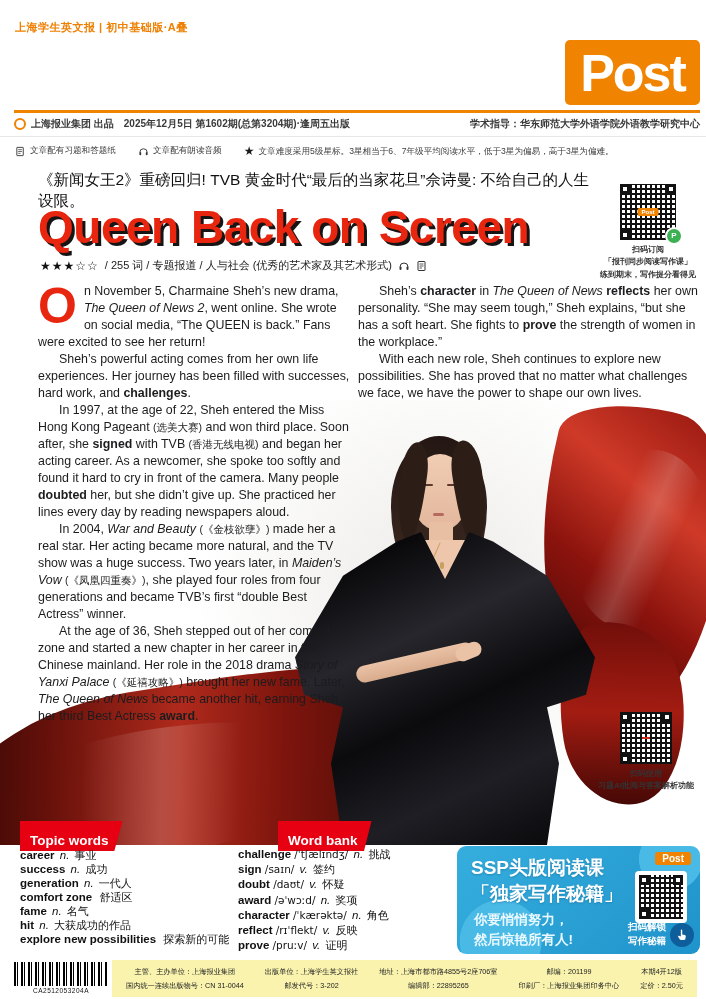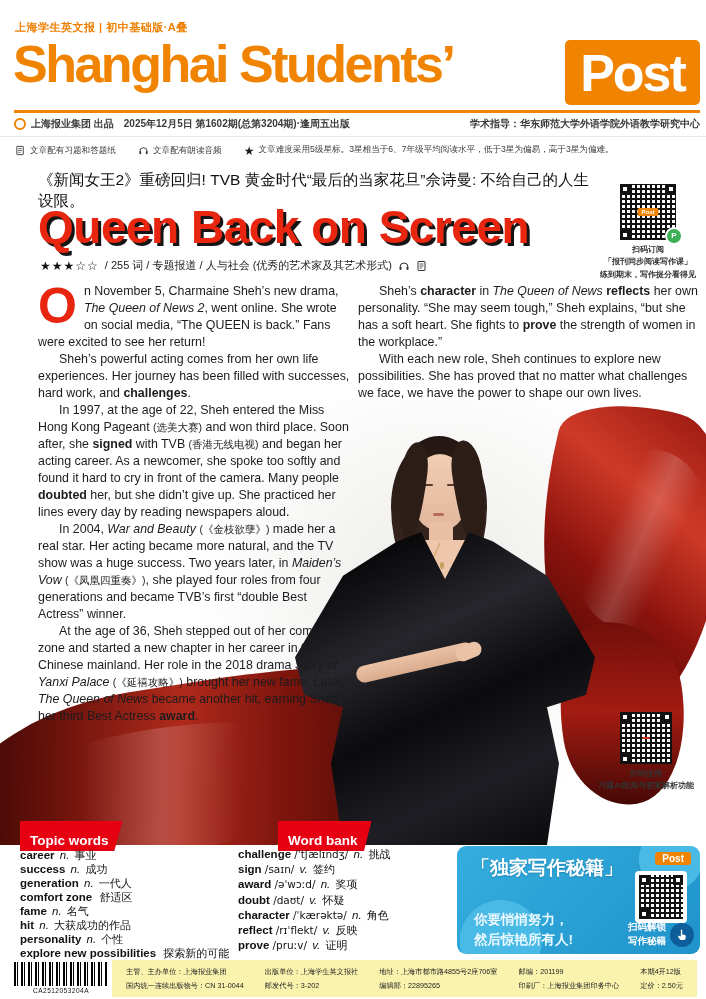--- a/index.html
+++ b/index.html
@@ -10,21 +10,21 @@
   .brand{position:absolute;left:13px;top:34px;font-size:52px;font-weight:bold;color:#f08300;letter-spacing:-2.5px;white-space:nowrap;}
   .postbox{position:absolute;left:565px;top:40px;width:135px;height:65px;background:#f08300;border-radius:5px;
            color:#fff;font-size:52px;font-weight:bold;display:flex;align-items:center;justify-content:center;letter-spacing:-2px;}
   .rule-orange{position:absolute;left:14px;right:6px;top:110px;height:3px;background:#f08300;}
   .pubrow{position:absolute;left:14px;right:6px;top:117px;display:flex;align-items:center;font-size:10px;font-weight:bold;color:#3a3a3a;}
   .publogo{display:inline-block;width:8px;height:8px;border:2px solid #f08300;border-radius:50%;margin-right:5px;}
   .academic{margin-left:auto;}
   .rule-gray{position:absolute;left:0;right:0;top:136px;height:1px;background:#e7e7e7;}
   
   .infobar{position:absolute;left:15px;right:6px;top:144px;display:flex;align-items:center;gap:22px;font-size:8.6px;color:#3c3c3c;}
-  .infoitem{display:flex;align-items:flex-start;gap:4px;white-space:nowrap;}
+  .infoitem{display:flex;align-items:flex-end;gap:4px;white-space:nowrap;}
   .infoitem svg{width:11px;height:11px;flex:0 0 auto;}
   .starglyph{color:#1a1a1a;font-size:12px;}
   
   .headline{position:absolute;left:38px;top:170px;width:560px;font-size:15.5px;font-weight:normal;color:#101010;}
   .title{position:absolute;left:38px;top:200px;margin:0;font-size:46px;font-weight:bold;color:#e8250f;
          letter-spacing:-.5px;text-shadow:3px 3px 0 #151515;white-space:nowrap;}
   .meta{position:absolute;left:40px;top:258px;font-size:11px;color:#222;display:flex;align-items:center;gap:6px;}
   .stars{letter-spacing:1px;font-size:12px;color:#111;}
   .meta svg{width:12px;height:12px;}
   
@@ -119,29 +119,28 @@
   .promo-unlock{position:absolute;right:34px;bottom:7px;font-size:9.5px;font-weight:bold;color:#fff;line-height:1.4;text-align:right;}
   .promo-hand{position:absolute;right:6px;bottom:7px;width:24px;height:24px;border-radius:50%;background:#0f5e9c;
         display:flex;align-items:center;justify-content:center;}
   .promo-hand svg{width:14px;height:14px;}
   
   .barcode{position:absolute;left:14px;top:962px;width:94px;text-align:center;z-index:3;}
   .barcode .bars{height:24px;background:repeating-linear-gradient(90deg,#000 0 2px,#fff 2px 3px,#000 3px 4px,#fff 4px 7px);}
   .barcode .num{font-size:6.5px;letter-spacing:.5px;color:#111;margin-top:1px;}
   .footbar{position:absolute;left:112px;right:9px;top:960px;height:37px;background:#f9f3ae;z-index:3;
         display:flex;justify-content:space-between;align-items:center;padding:0 14px;box-sizing:border-box;}
-  .footcol{font-size:7.2px;color:#222;line-height:1.9;white-space:nowrap;}
+  .footcol{font-size:7.2px;color:#222;line-height:1.9;white-space:nowrap;text-align:center;}
 </style>
 </head>
 <body>
 
 <div class="page">
 
   <div class="tagline">上海学生英文报 | 初中基础版·A叠</div>
-  <div class="brand">Shanghai Students’</div>
   <div class="postbox">Post</div>
   <div class="rule-orange"></div>
   <div class="pubrow">
     <span class="publogo"></span>
     <span>上海报业集团 出品　2025年12月5日 第1602期(总第3204期)·逢周五出版</span>
     <span class="academic">学术指导：华东师范大学外语学院外语教学研究中心</span>
   </div>
   <div class="rule-gray"></div>
 
   <div class="infobar">
@@ -250,36 +249,36 @@
 
   <div class="seclabel label-topic">Topic words</div>
   <div class="seclabel label-bank">Word bank</div>
   <div class="wordlist topic-list" id="topicList">
       <div><span class="w">career</span> <span class="pos">n.</span> <span class="cnt">事业</span></div>
       <div><span class="w">success</span> <span class="pos">n.</span> <span class="cnt">成功</span></div>
       <div><span class="w">generation</span> <span class="pos">n.</span> <span class="cnt">一代人</span></div>
       <div><span class="w">comfort zone</span> <span class="pos"></span> <span class="cnt">舒适区</span></div>
       <div><span class="w">fame</span> <span class="pos">n.</span> <span class="cnt">名气</span></div>
       <div><span class="w">hit</span> <span class="pos">n.</span> <span class="cnt">大获成功的作品</span></div>
-      <div><span class="w">personality</span> <span class="pos">n.</span> <span class="cnt">个性</span></div>
       <div><span class="w">explore new possibilities</span> <span class="pos"></span> <span class="cnt">探索新的可能</span></div>
     </div>
   <div class="wordlist bank-list" id="bankList">
       <div><span class="w">challenge</span> <span class="phon">/ˈtʃælɪndʒ/</span> <span class="pos">n.</span> <span class="cnt">挑战</span></div>
       <div><span class="w">sign</span> <span class="phon">/saɪn/</span> <span class="pos">v.</span> <span class="cnt">签约</span></div>
+      <div><span class="w">doubt</span> <span class="phon">/daʊt/</span> <span class="pos">v.</span> <span class="cnt">怀疑</span></div>
       <div><span class="w">award</span> <span class="phon">/əˈwɔːd/</span> <span class="pos">n.</span> <span class="cnt">奖项</span></div>
-      <div><span class="w">doubt</span> <span class="phon">/daʊt/</span> <span class="pos">v.</span> <span class="cnt">怀疑</span></div>
       <div><span class="w">character</span> <span class="phon">/ˈkærəktə/</span> <span class="pos">n.</span> <span class="cnt">角色</span></div>
       <div><span class="w">reflect</span> <span class="phon">/rɪˈflekt/</span> <span class="pos">v.</span> <span class="cnt">反映</span></div>
       <div><span class="w">prove</span> <span class="phon">/pruːv/</span> <span class="pos">v.</span> <span class="cnt">证明</span></div>
     </div>
 
   <div class="promo">
     <div class="promo-logo">Post</div>
     <div class="promo-title">
+      <div>SSP头版阅读课</div>
       <div>「独家写作秘籍」</div>
     </div>
     <div class="promo-slogan">
       <div>你要悄悄努力，</div>
       <div>然后惊艳所有人!</div>
     </div>
     <div class="promo-qrbox">
       <div class="qr">
           <i class="tl"></i>
           <i class="tr"></i>

